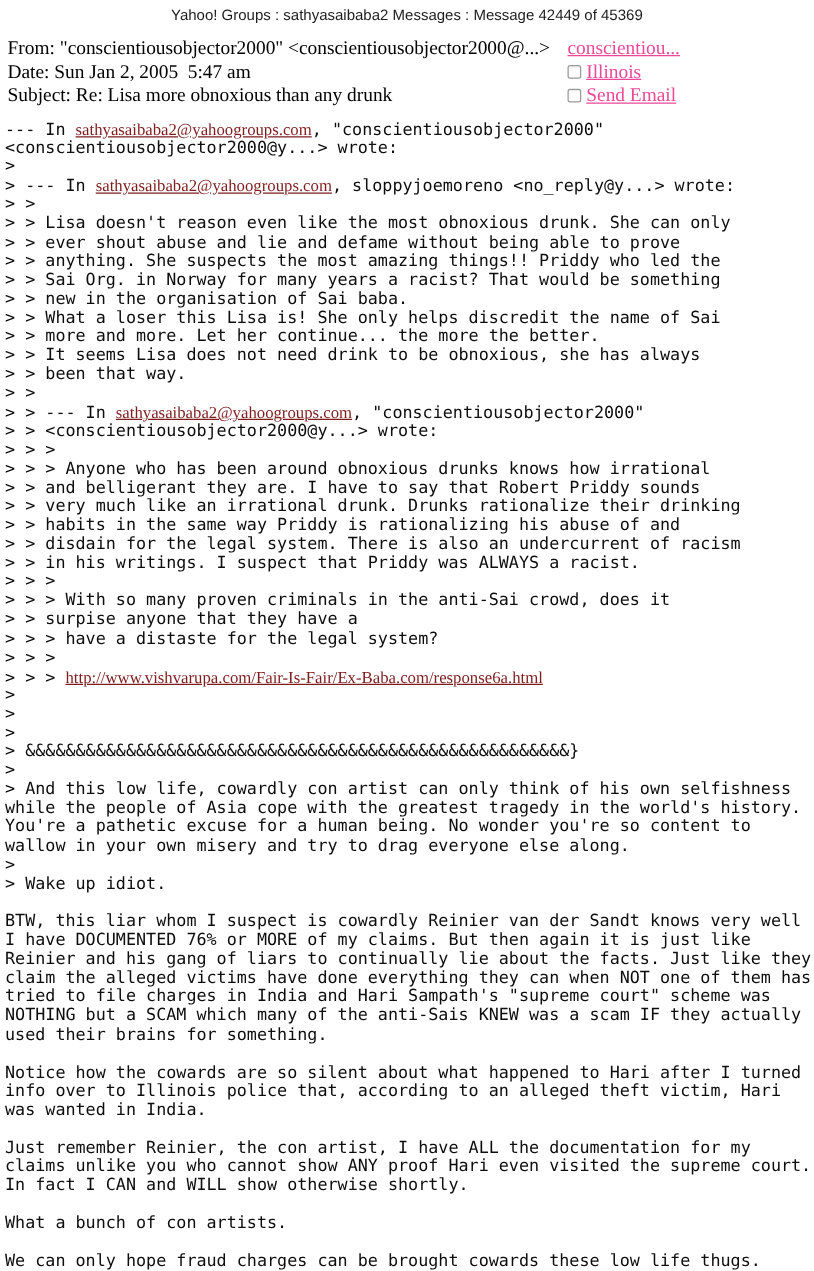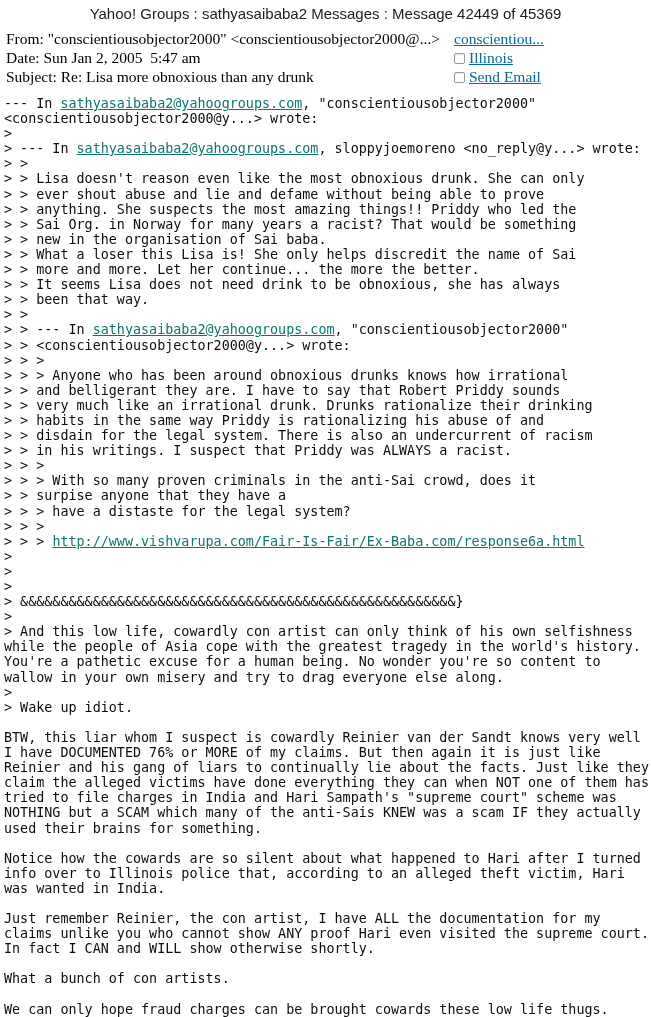--- a/index.html
+++ b/index.html
@@ -1,36 +1,36 @@
 <!DOCTYPE html>
 <html><head>
 <meta charset="utf-8">
 <style>
   html,body{margin:0;padding:0;background:#ffffff;}
   body{width:651px;height:1017px;overflow:hidden;position:relative;
        font-family:"Liberation Sans",sans-serif;}
   .page-title{position:absolute;top:5px;left:0;width:651px;text-align:center;
-       font-family:"Liberation Sans",sans-serif;font-size:15px;color:#1c1c1c;}
+       font-family:"Liberation Sans",sans-serif;font-size:12px;color:#1c1c1c;}
   .meta{position:absolute;top:29px;left:6px;
        font-family:"Liberation Serif",serif;font-size:15.5px;color:#000;}
   .meta .row{height:19px;line-height:19px;white-space:pre;}
   .meta .lbl{}
   .meta .val{white-space:pre;}
   .right-links{position:absolute;top:29px;left:454px;
        font-family:"Liberation Serif",serif;font-size:15.5px;}
   .right-links .row{height:19px;line-height:19px;white-space:nowrap;}
-  a.hlink{color:#0369a1;text-decoration:underline;cursor:pointer;}
+  a.hlink{color:#ec4899;text-decoration:underline;cursor:pointer;}
   .cb{appearance:none;-webkit-appearance:none;width:11px;height:11px;margin:0 4px 0 0;
       border:1px solid #9a9a9a;border-radius:2px;background:#fdfdfd;
       box-shadow:inset 0 1px 1px rgba(0,0,0,0.08);vertical-align:-1px;display:inline-block;}
   .msg-body{position:absolute;top:96px;left:4px;width:647px;
       font-family:"DejaVu Sans Mono","Liberation Mono",monospace;
       font-size:13.4px;color:#0d0d0d;}
   .msg-body .line{height:15.1px;line-height:15.1px;white-space:pre;}
-  .msg-body a.blink{color:#0f766e;text-decoration:underline;cursor:pointer;}
+  .msg-body a.blink{color:#7f1d1d;text-decoration:underline;cursor:pointer;font-family:Liberation Serif, serif;}
 </style>
 </head>
 <body>
 
 <div class="page-title">Yahoo! Groups : sathyasaibaba2 Messages : Message 42449 of 45369</div>
 
 <div class="meta">
   <div class="row"><span class="lbl">From:</span><span class="val"> "conscientiousobjector2000" &lt;conscientiousobjector2000@...&gt;</span></div>
   <div class="row"><span class="lbl">Date:</span><span class="val"> Sun Jan 2, 2005  5:47 am</span></div>
   <div class="row"><span class="lbl">Subject:</span><span class="val"> Re: Lisa more obnoxious than any drunk</span></div>

